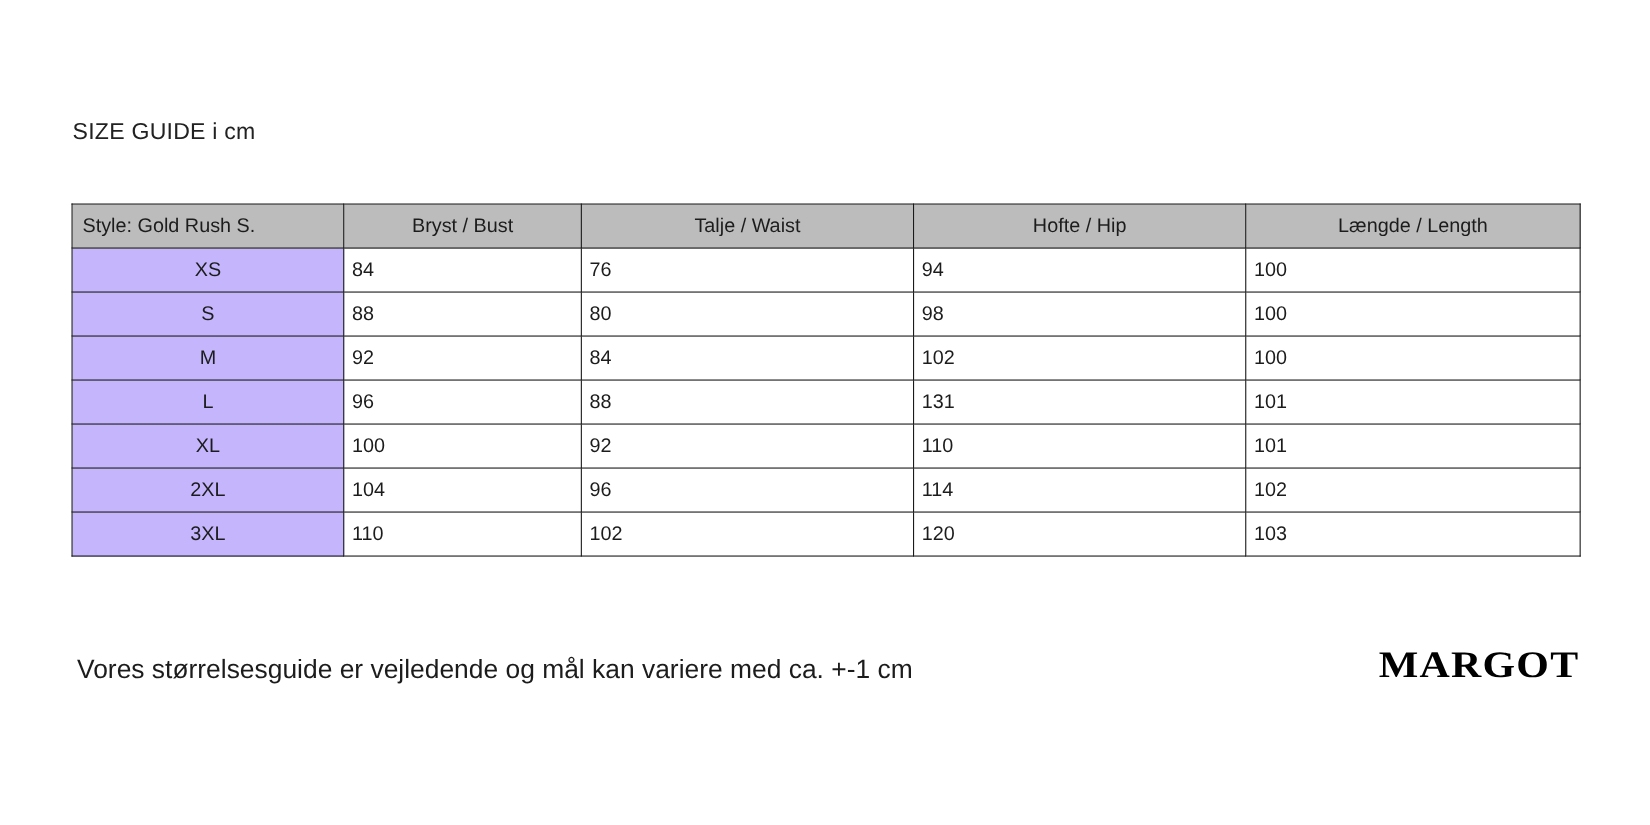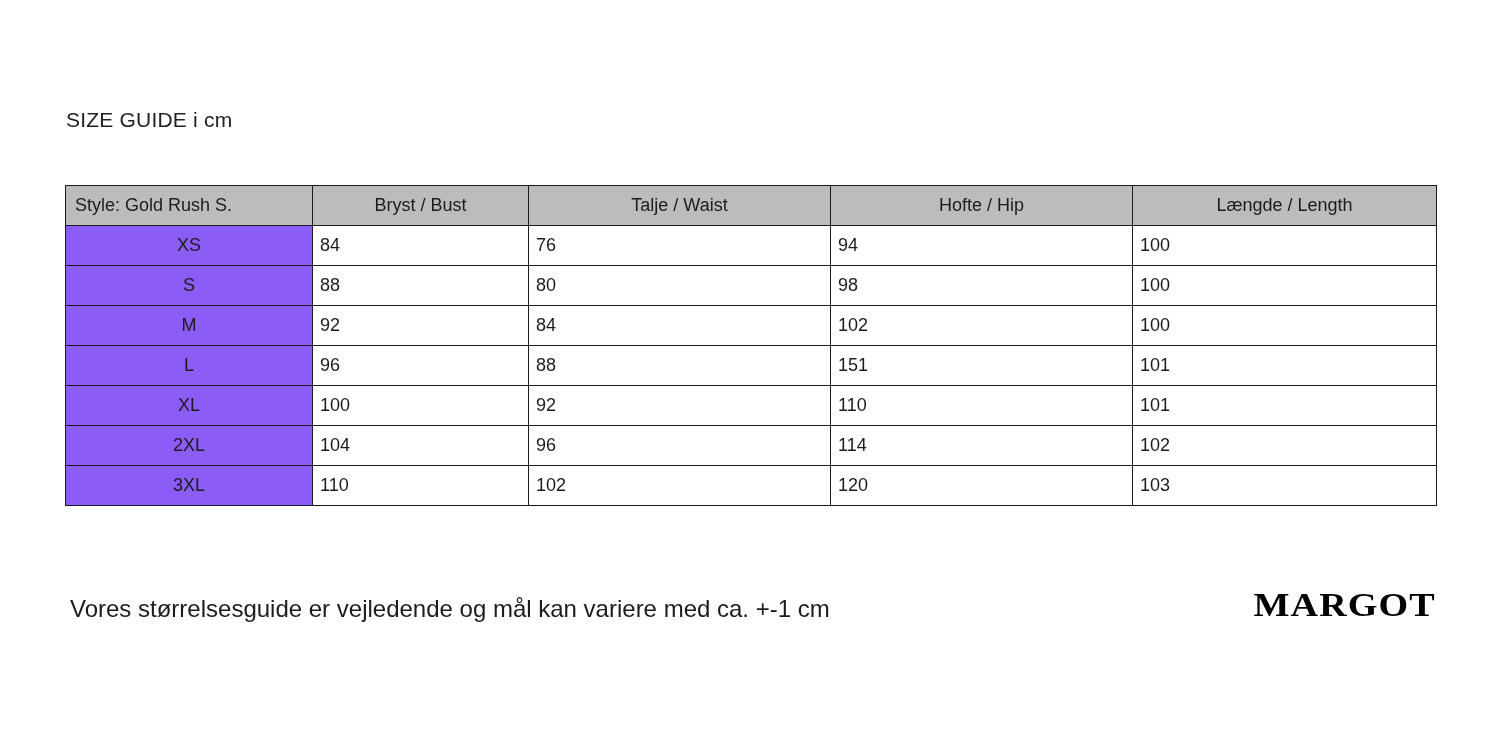--- a/index.html
+++ b/index.html
@@ -64,21 +64,21 @@
   thead th {
     background: #bcbcbc;
     text-align: center;
   }
   thead th.first {
     text-align: left;
     padding-left: 9px;
   }
 
   tbody td.size-cell {
-    background: #8b5cf6;
+    background: #c4b5fd;
     text-align: center;
   }
 
   tbody td.value-cell {
     background: #ffffff;
     text-align: left;
     padding-left: 7px;
     margin-left: 14px;
   }
 
@@ -147,21 +147,21 @@
           <td class="size-cell">M</td>
           <td class="value-cell">92</td>
           <td class="value-cell">84</td>
           <td class="value-cell">102</td>
           <td class="value-cell">100</td>
         </tr>
         <tr>
           <td class="size-cell">L</td>
           <td class="value-cell">96</td>
           <td class="value-cell">88</td>
-          <td class="value-cell">151</td>
+          <td class="value-cell">131</td>
           <td class="value-cell">101</td>
         </tr>
         <tr>
           <td class="size-cell">XL</td>
           <td class="value-cell">100</td>
           <td class="value-cell">92</td>
           <td class="value-cell">110</td>
           <td class="value-cell">101</td>
         </tr>
         <tr>

